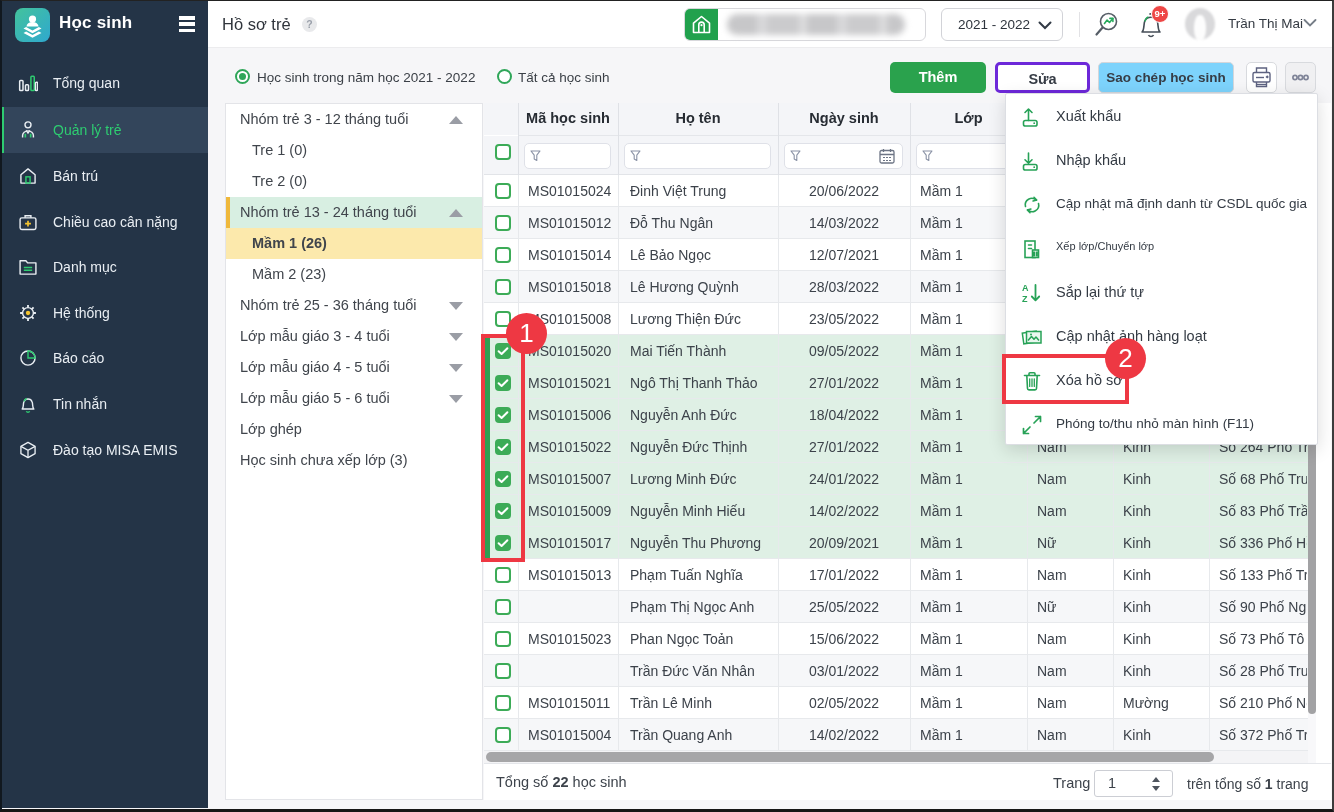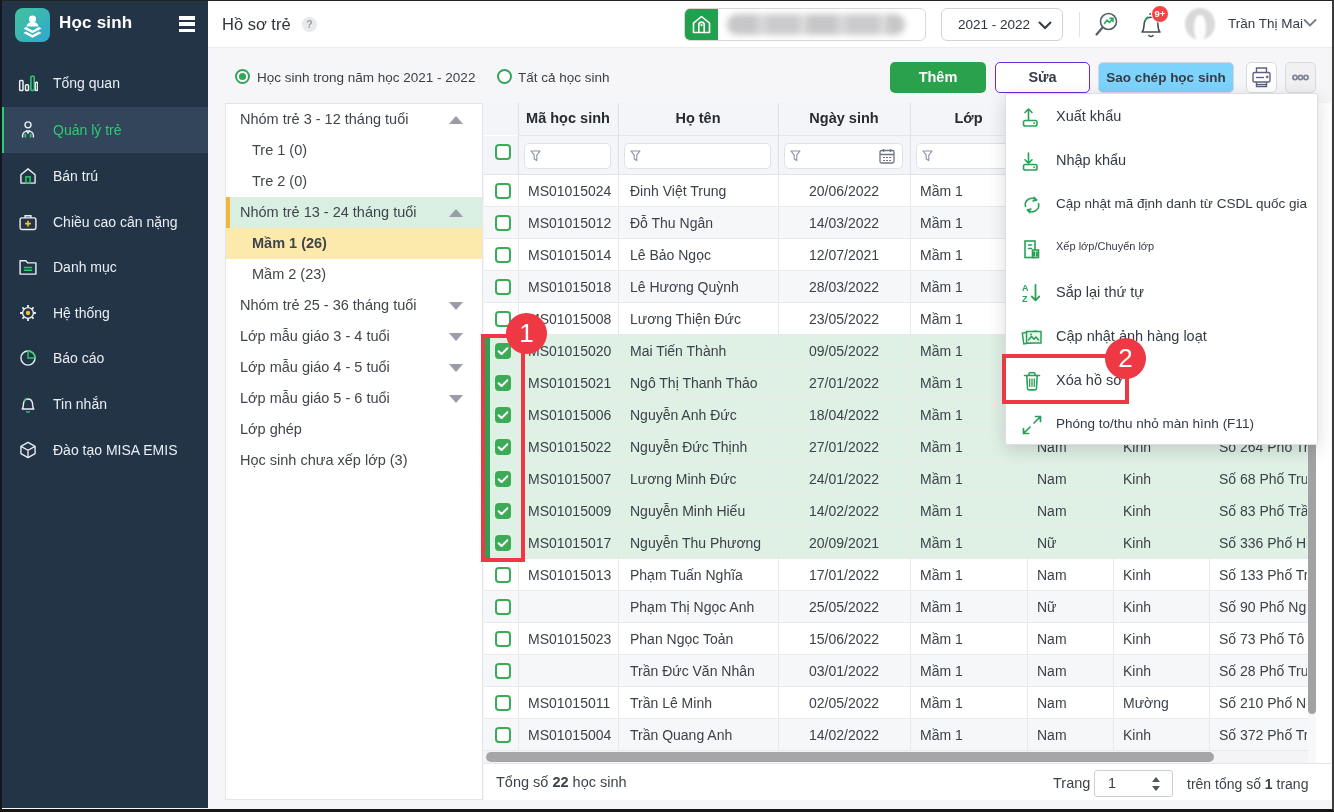--- a/index.html
+++ b/index.html
@@ -118,21 +118,21 @@
 <svg class="abs" style="left:1303px;top:19px;" width="14" height="9" viewBox="0 0 14 9">
         <path d="M1.5 1 L7 6.5 L12.5 1" stroke="#767d87" stroke-width="1.8" fill="none" stroke-linecap="round"></path>
       </svg>
 <div class="abs" style="left:208px;top:48px;width:1124px;height:55px;background:#f6f6f8;"></div>
 <div class="abs" style="left:235px;top:69px;width:15px;height:15px;border-radius:50%;border:2px solid #2fa659;background:#fff;"></div>
 <div class="abs" style="left:239px;top:73px;width:7px;height:7px;border-radius:50%;background:#2fa659;"></div>
 <div class="abs" style="left:257px;top:70px;font-size:13.5px;color:#3b4047;">Học sinh trong năm học 2021 - 2022</div>
 <div class="abs" style="left:497px;top:69px;width:15px;height:15px;border-radius:50%;border:2px solid #2fa659;background:#fff;"></div>
 <div class="abs" style="left:518px;top:70px;font-size:13.5px;color:#3b4047;">Tất cả học sinh</div>
 <div class="abs" style="left:890px;top:62px;width:96px;height:31px;background:#2aa24d;border-radius:5px;color:#fff;font-size:14.5px;font-weight:bold;text-align:center;line-height:31px;">Thêm</div>
-<div class="abs" style="left:995px;top:62px;width:95px;height:31px;background:#fff;border:1px solid #6d28d9;border-radius:5px;color:#363c45;font-size:14.5px;font-weight:bold;text-align:center;line-height:29px;">Sửa</div>
+<div class="abs" style="left:995px;top:62px;width:95px;height:31px;background:#fff;border:3px solid #6d28d9;border-radius:5px;color:#363c45;font-size:14.5px;font-weight:bold;text-align:center;line-height:29px;">Sửa</div>
 <div class="abs" style="left:1098px;top:62px;width:136px;height:31px;background:#7dd3fc;border:1px solid #d4d6da;border-radius:5px;color:#363c45;font-size:13.5px;font-weight:bold;text-align:center;line-height:29px;">Sao chép học sinh</div>
 <div class="abs" style="left:1246px;top:62px;width:31px;height:31px;background:#fff;border:1px solid #d8dade;border-radius:5px;">
 <svg width="29" height="29" viewBox="0 0 29 29" fill="none" stroke="#5d6280" stroke-width="1.4">
 <path d="M9.5 9.5 V5 h10 V9.5"></path>
 <rect x="6" y="9.5" width="17" height="9.5" rx="1.5"></rect>
 <path d="M9 14.5 h8"></path>
           <rect x="19" y="12.7" width="2.4" height="2.4" transform="rotate(45 20.2 13.9)" fill="#5d6280" stroke="none"></rect>
 <path d="M9.5 19 v4.5 h10 V19"></path>
           <path d="M9.5 21.5 h10"></path>
 </svg></div>

